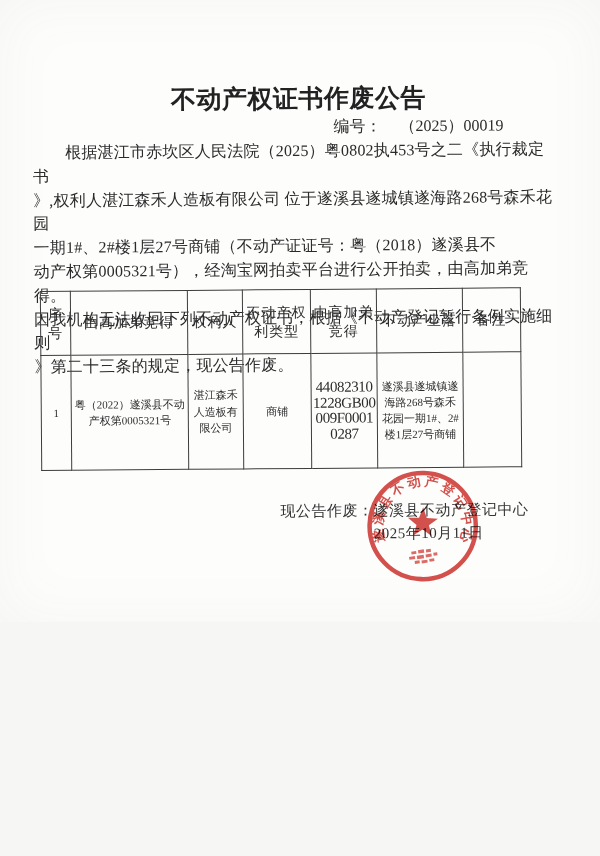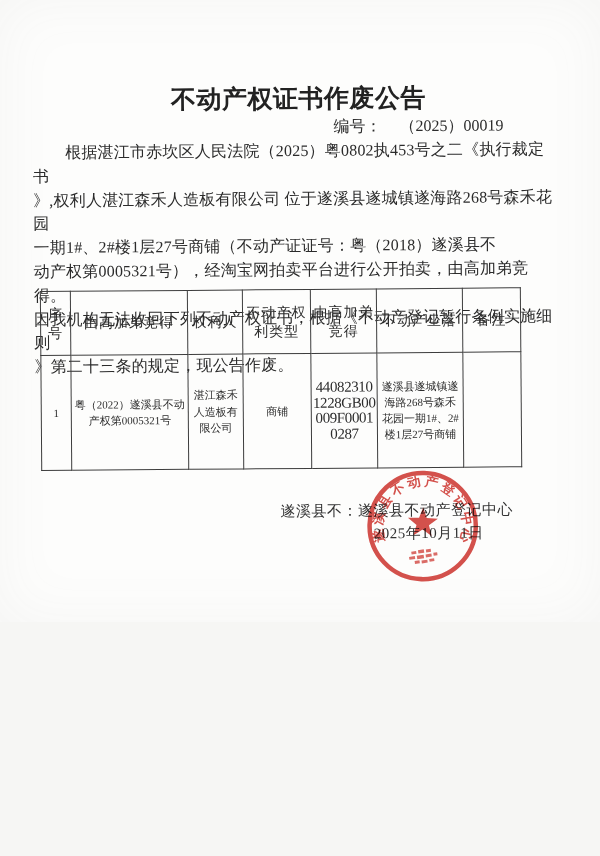--- a/index.html
+++ b/index.html
@@ -124,21 +124,21 @@
           <td class="cell-holder">湛江森禾人造板有限公司</td>
           <td class="cell-type">商铺</td>
           <td class="cell-unit">440823101228GB00009F00010287</td>
           <td class="cell-loc">遂溪县遂城镇遂海路268号森禾花园一期1#、2#楼1层27号商铺</td>
           <td class="cell-remark"></td>
         </tr>
       </tbody>
     </table>
 
     <div class="footer-issuer">
-      <span>遂溪县不：</span><span>遂溪县不动产登记中心</span>
+      <span>现公告作废：</span><span>遂溪县不动产登记中心</span>
     </div>
     <div class="footer-date">2025年10月11日</div>
 
     <svg class="stamp" viewBox="0 0 120 120" xmlns="http://www.w3.org/2000/svg">
       <circle cx="60" cy="60" r="54" fill="none" stroke-width="4.6" stroke="#d0423c"></circle>
       <path id="ringPath" d="M 22.8,77.3 A 41,41 0 1 1 97.2,77.3" fill="none"></path>
       <text font-size="13.5" fill="#d0423c">
         <textPath href="#ringPath" startOffset="1" textLength="160" lengthAdjust="spacing">遂溪县不动产登记中心</textPath>
       </text>
       <path d="M60,41 L63.9,51.7 L75.2,52.1 L66.3,59 L69.4,69.9 L60,63.6 L50.6,69.9 L53.7,59 L44.8,52.1 L56.1,51.7 Z" fill="#d0423c"></path>

